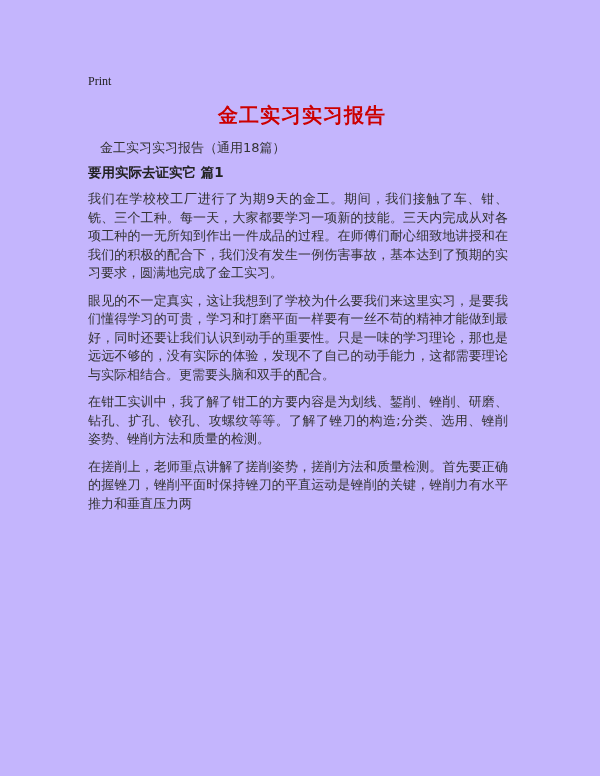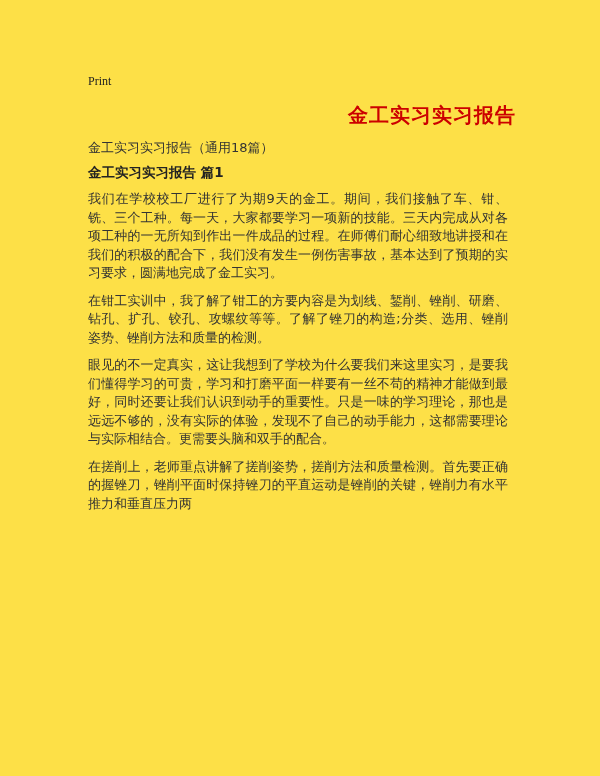--- a/index.html
+++ b/index.html
@@ -4,46 +4,46 @@
 <style>
   html, body {
     margin: 0;
     padding: 0;
     background: #ffffff;
   }
   .page {
     position: relative;
     width: 600px;
     height: 776px;
-    background: #fde047;
+    background: #c4b5fd;
     box-sizing: border-box;
     padding: 70px 84px 0 88px;
     overflow: hidden;
     font-family: "DejaVu Sans", sans-serif;
   }
   .print-label {
     display: inline-block;
     font-family: "Liberation Serif", serif;
     font-size: 12px;
     line-height: 13px;
     color: #222222;
     text-decoration: none;
     cursor: pointer;
   }
   .doc-title {
     margin: 14px 0 0 0;
     font-size: 20px;
     line-height: 24px;
     font-weight: bold;
     letter-spacing: 1px;
-    text-align: right;
+    text-align: center;
     color: #cc0000;
   }
   .doc-subtitle {
-    margin: 12px 0 0 0;
+    margin: 12px 0 0 12px;
     font-size: 13px;
     line-height: 17px;
     font-weight: normal;
     color: #333333;
   }
   .section-heading {
     margin: 8px 0 0 0;
     font-size: 13.5px;
     line-height: 17px;
     font-weight: bold;
@@ -62,22 +62,22 @@
 <body>
 
 <div class="page">
 
   <a class="print-label">Print</a>
 
   <h1 class="doc-title">金工实习实习报告</h1>
 
   <p class="doc-subtitle">金工实习实习报告（通用18篇）</p>
 
-  <h2 class="section-heading">金工实习实习报告 篇1</h2>
+  <h2 class="section-heading">要用实际去证实它 篇1</h2>
 
   <div class="paragraphs">
     <p>我们在学校校工厂进行了为期9天的金工。期间，我们接触了车、钳、铣、三个工种。每一天，大家都要学习一项新的技能。三天内完成从对各项工种的一无所知到作出一件成品的过程。在师傅们耐心细致地讲授和在我们的积极的配合下，我们没有发生一例伤害事故，基本达到了预期的实习要求，圆满地完成了金工实习。</p>
+    <p>眼见的不一定真实，这让我想到了学校为什么要我们来这里实习，是要我们懂得学习的可贵，学习和打磨平面一样要有一丝不苟的精神才能做到最好，同时还要让我们认识到动手的重要性。只是一味的学习理论，那也是远远不够的，没有实际的体验，发现不了自己的动手能力，这都需要理论与实际相结合。更需要头脑和双手的配合。</p>
     <p>在钳工实训中，我了解了钳工的方要内容是为划线、錾削、锉削、研磨、钻孔、扩孔、铰孔、攻螺纹等等。了解了锉刀的构造;分类、选用、锉削姿势、锉削方法和质量的检测。</p>
-    <p>眼见的不一定真实，这让我想到了学校为什么要我们来这里实习，是要我们懂得学习的可贵，学习和打磨平面一样要有一丝不苟的精神才能做到最好，同时还要让我们认识到动手的重要性。只是一味的学习理论，那也是远远不够的，没有实际的体验，发现不了自己的动手能力，这都需要理论与实际相结合。更需要头脑和双手的配合。</p>
     <p>在搓削上，老师重点讲解了搓削姿势，搓削方法和质量检测。首先要正确的握锉刀，锉削平面时保持锉刀的平直运动是锉削的关键，锉削力有水平推力和垂直压力两</p>
   </div>
 
 </div>
 
 </body></html>

